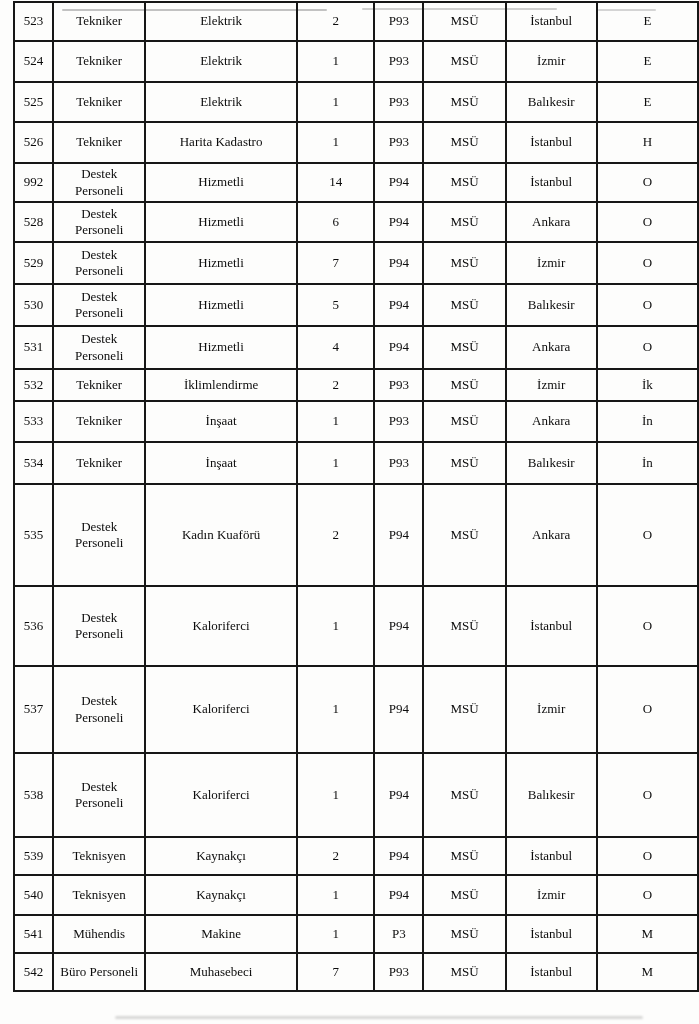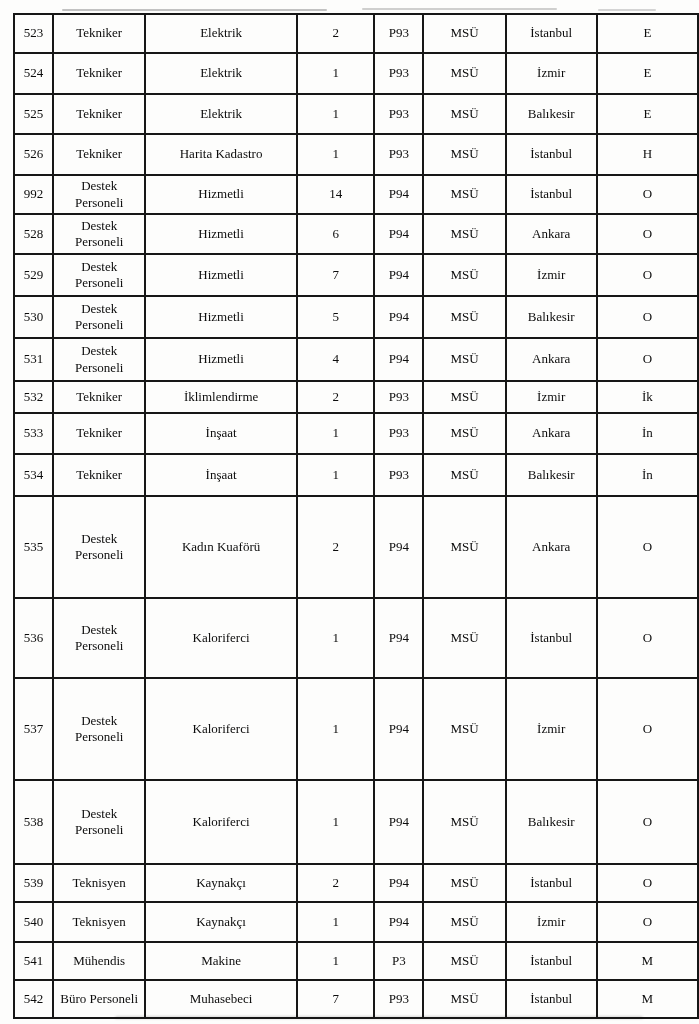--- a/index.html
+++ b/index.html
@@ -4,21 +4,21 @@
 <style>
   html,body{margin:0;padding:0;}
   .page{
     position:relative;
     width:699px;height:1024px;
     background:#fdfdfc;
     overflow:hidden;
     font-family:"Liberation Serif", serif;
   }
   table.vtable{
-    position:absolute;left:13px;top:13px;
+    position:absolute;left:13px;top:1px;
     border-collapse:collapse;
     table-layout:fixed;
   }
   table.vtable td{
     border:2px solid #161616;
     text-align:center;
     vertical-align:middle;
     font-size:13px;
     line-height:1.25;
     color:#0c0c0c;
@@ -40,21 +40,21 @@
   table.vtable tr:nth-child(5){height:39px}
   table.vtable tr:nth-child(6){height:40px}
   table.vtable tr:nth-child(7){height:42px}
   table.vtable tr:nth-child(8){height:42px}
   table.vtable tr:nth-child(9){height:43px}
   table.vtable tr:nth-child(10){height:32px}
   table.vtable tr:nth-child(11){height:41px}
   table.vtable tr:nth-child(12){height:42px}
   table.vtable tr:nth-child(13){height:102px}
   table.vtable tr:nth-child(14){height:80px}
-  table.vtable tr:nth-child(15){height:102px}
+  table.vtable tr:nth-child(15){height:87px}
   table.vtable tr:nth-child(16){height:84px}
   table.vtable tr:nth-child(17){height:38px}
   table.vtable tr:nth-child(18){height:40px}
   table.vtable tr:nth-child(19){height:38px}
   table.vtable tr:nth-child(20){height:38px}
   
   .smudge{position:absolute;background:rgba(70,70,70,.32);filter:blur(.6px);border-radius:2px;}
   .smudge.s1{left:62px;top:9px;width:265px;height:2px;}
   .smudge.s2{left:362px;top:8px;width:195px;height:2px;opacity:.8;}
   .smudge.s3{left:598px;top:9px;width:58px;height:2px;opacity:.7;}

